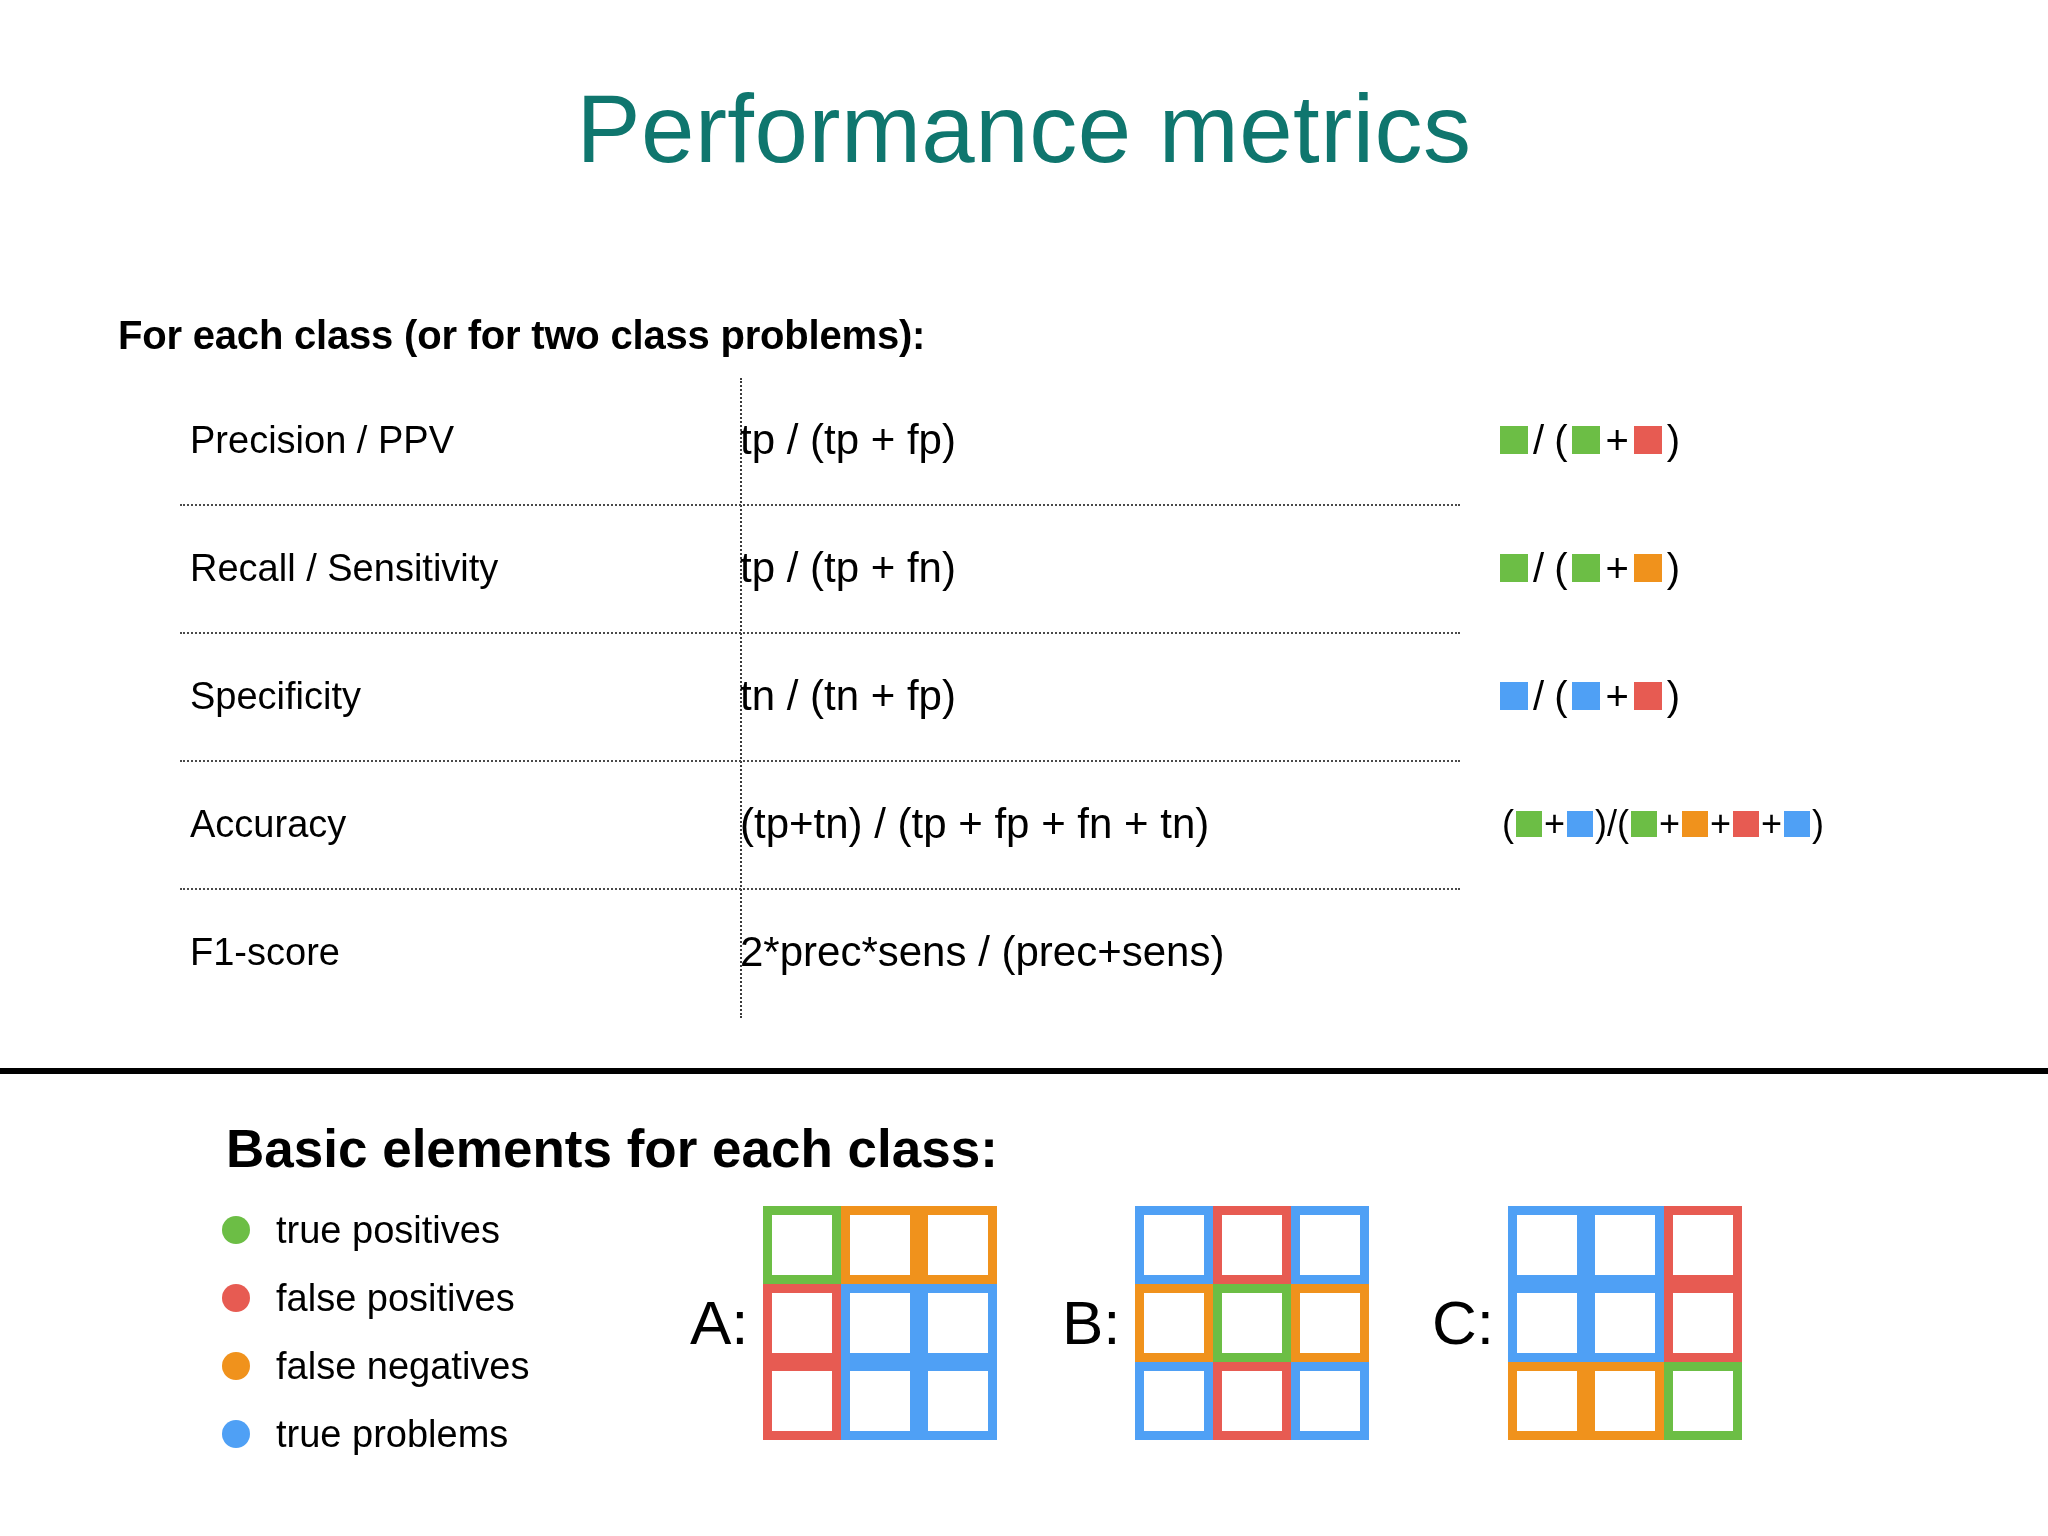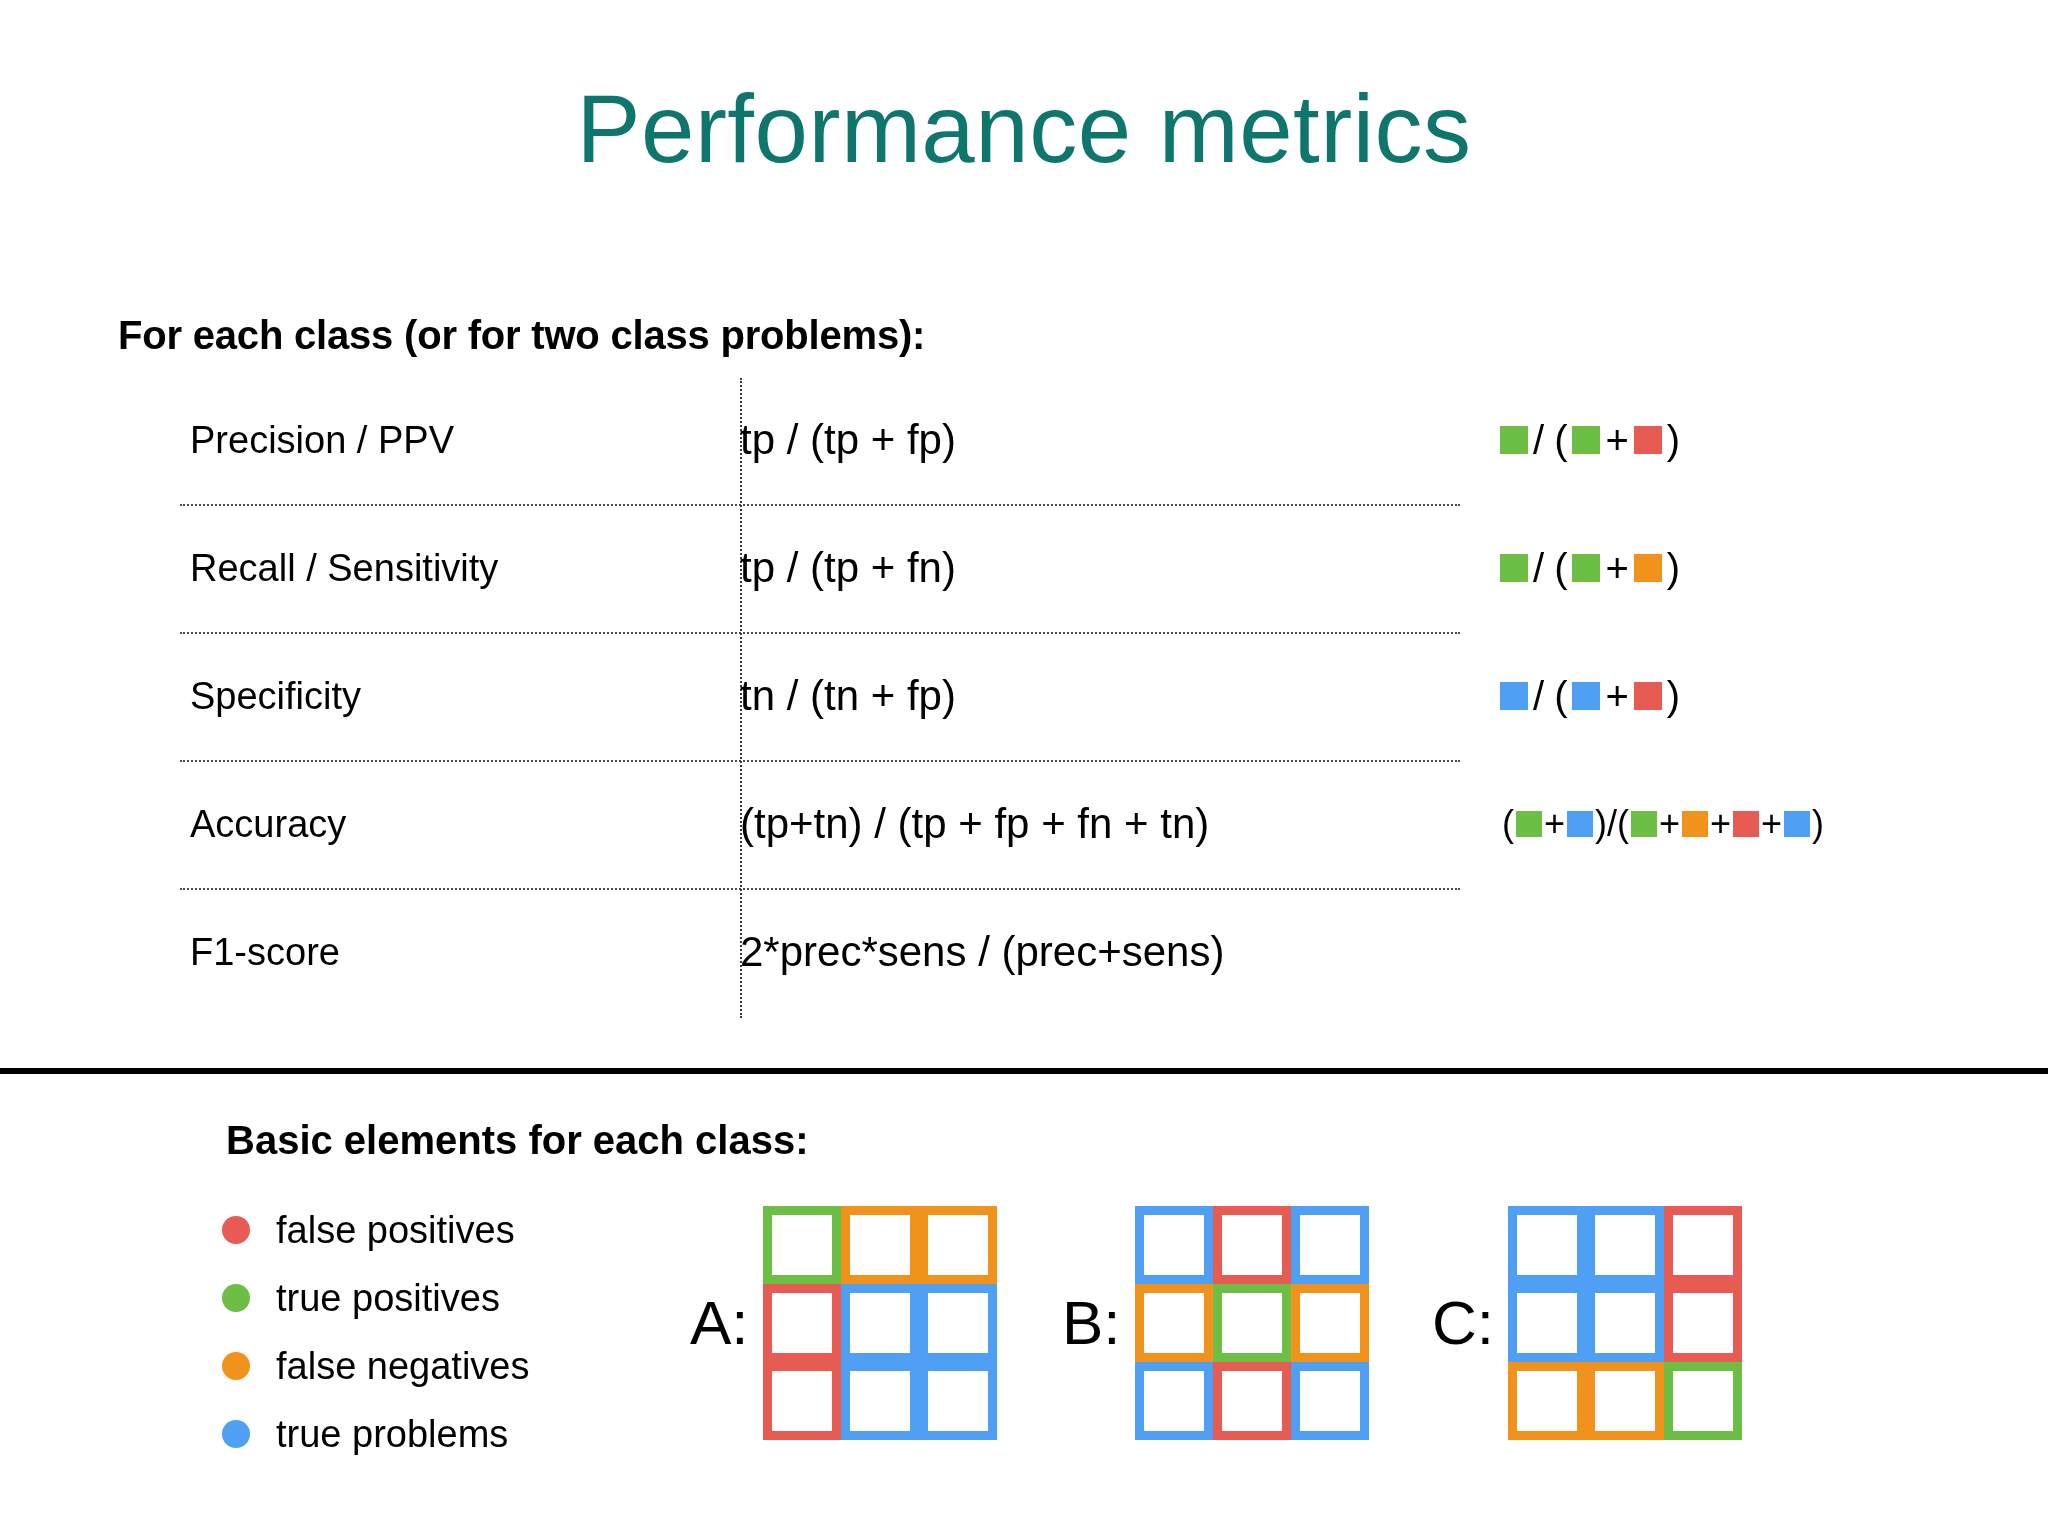--- a/index.html
+++ b/index.html
@@ -119,21 +119,21 @@
     width: 2048px;
     height: 6px;
     background: #000000;
   }
 
   
   .lower-heading {
     position: absolute;
     top: 1118px;
     left: 226px;
-    font-size: 40px;
+    font-size: 53px;
     font-weight: 700;
   }
   .legend {
     position: absolute;
     top: 1196px;
     left: 222px;
   }
   .legend-item {
     display: flex;
     align-items: center;
@@ -280,26 +280,26 @@
   <div class="visual-row"></div>
 
 </div>
 
 <div class="divider"></div>
 
 <div class="lower-heading">Basic elements for each class:</div>
 
 <div class="legend">
   <div class="legend-item">
+    <span class="dot dot-green"></span>
+    <span>true positives</span>
+  </div>
+  <div class="legend-item">
     <span class="dot dot-red"></span>
     <span>false positives</span>
-  </div>
-  <div class="legend-item">
-    <span class="dot dot-green"></span>
-    <span>true positives</span>
   </div>
   <div class="legend-item">
     <span class="dot dot-orange"></span>
     <span>false negatives</span>
   </div>
   <div class="legend-item">
     <span class="dot dot-blue"></span>
     <span>true problems</span>
   </div>
 </div>

